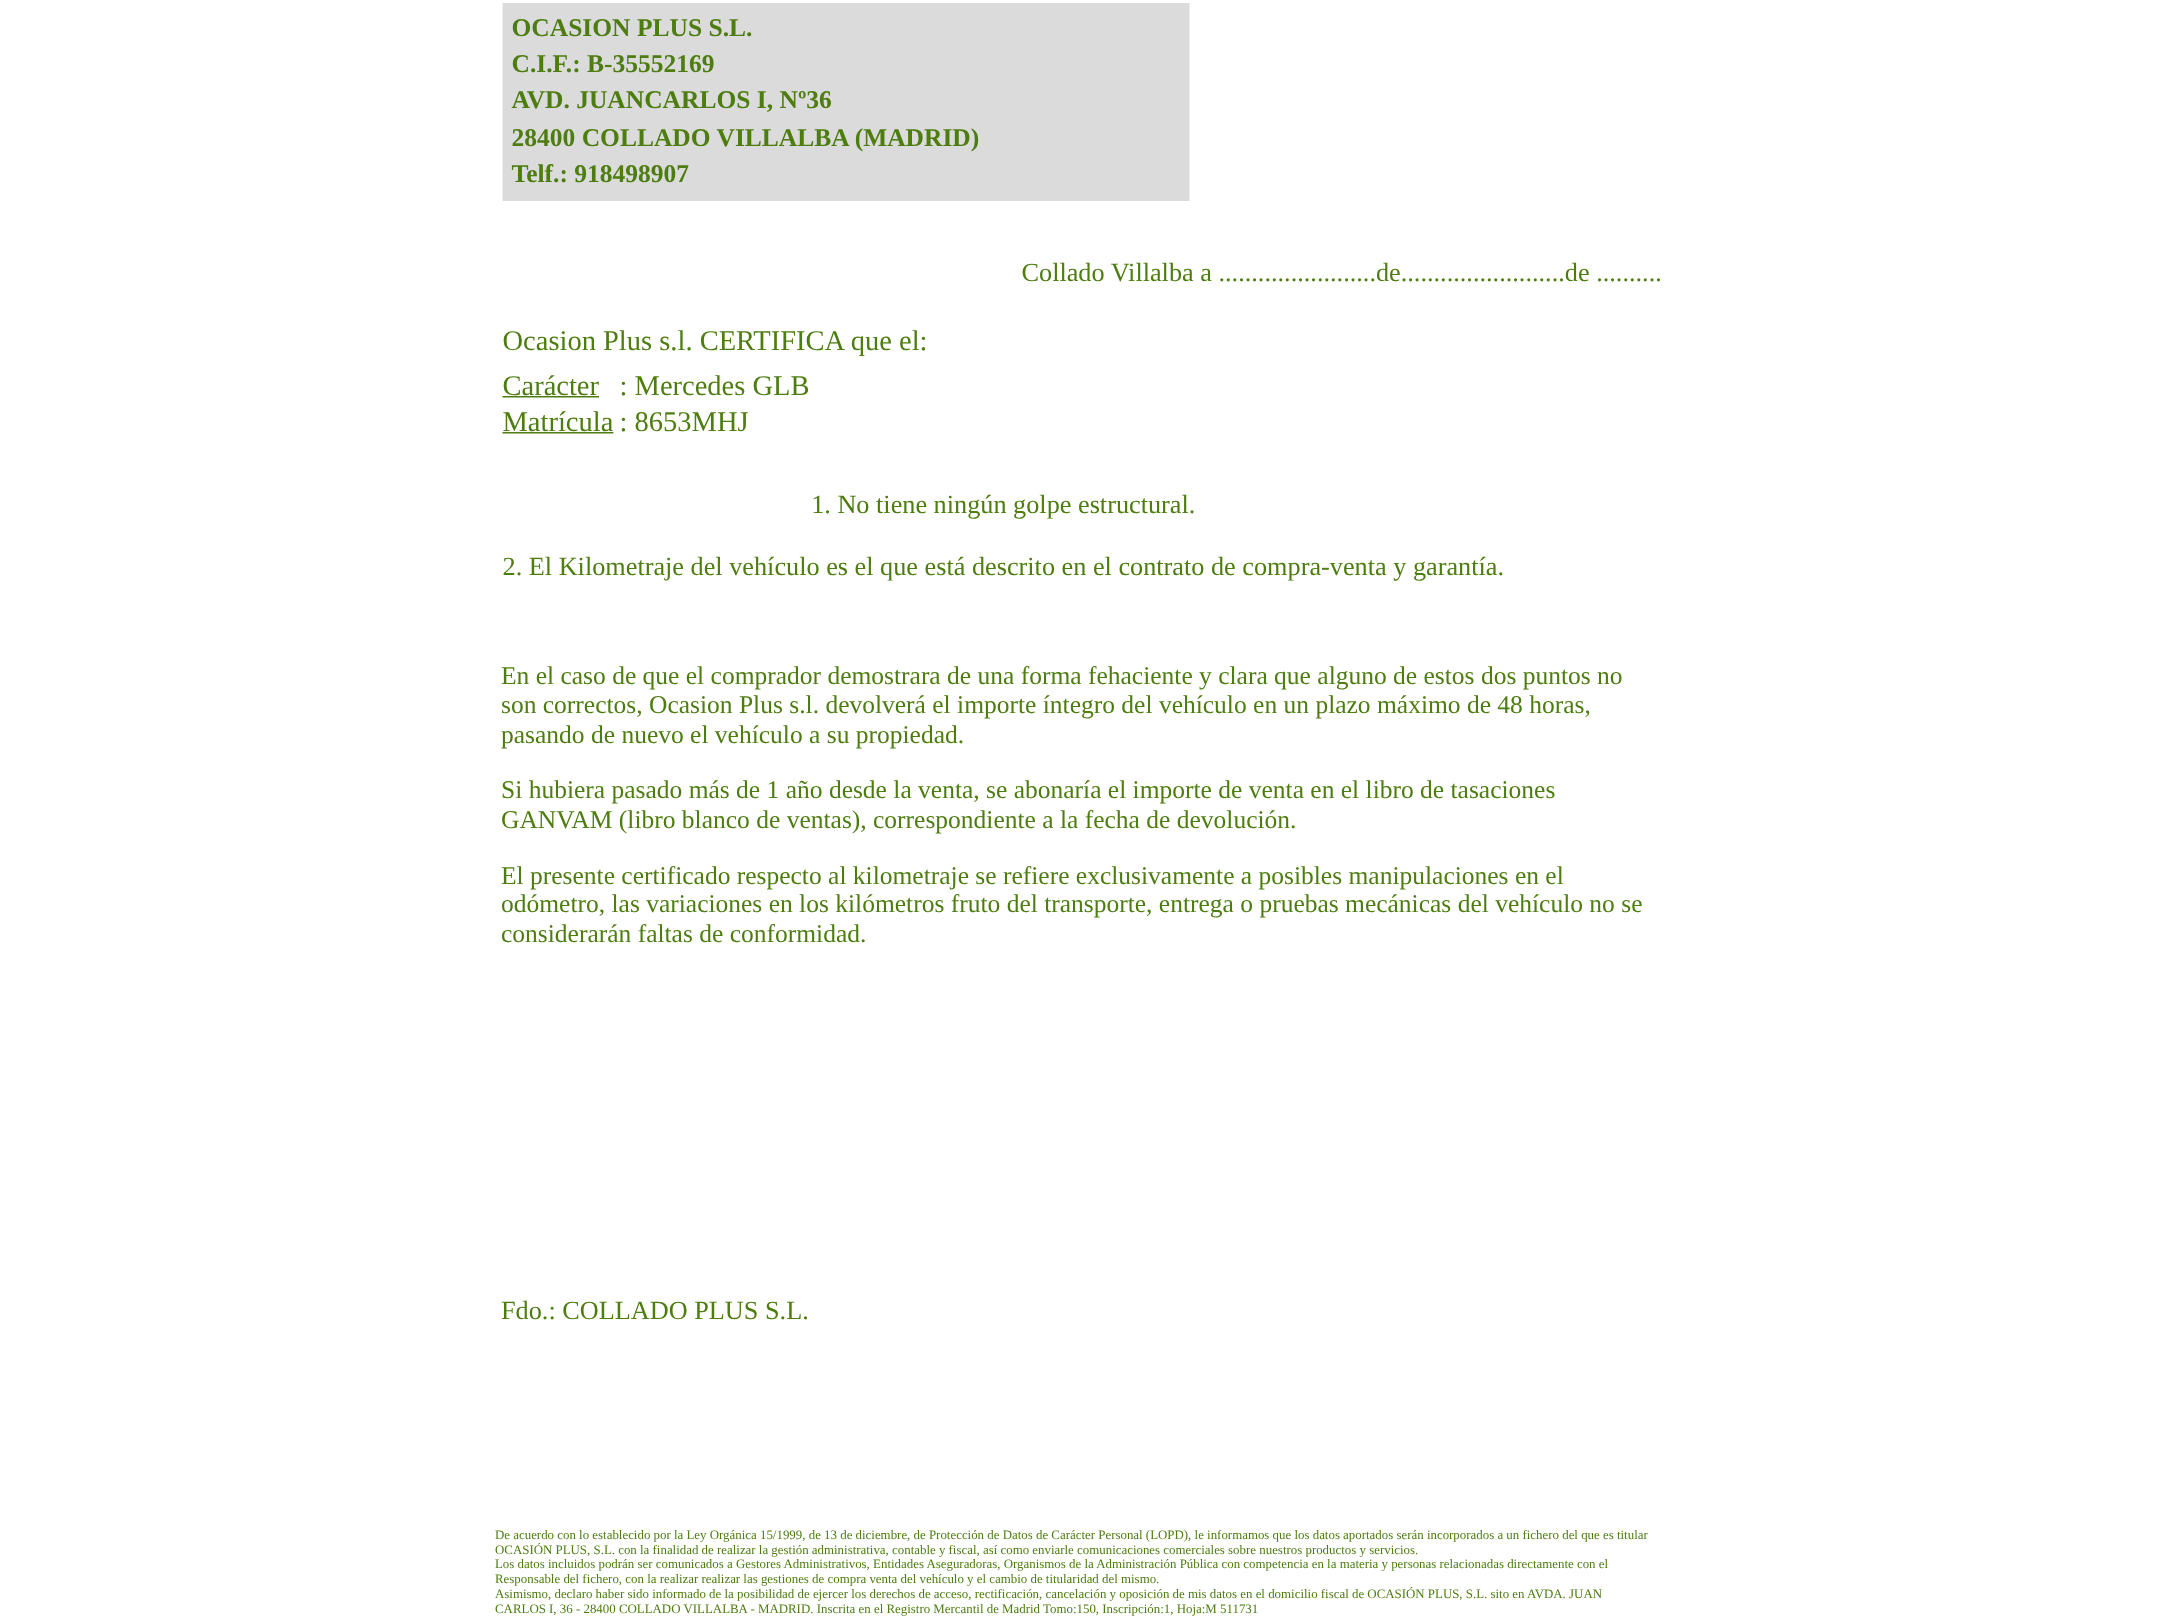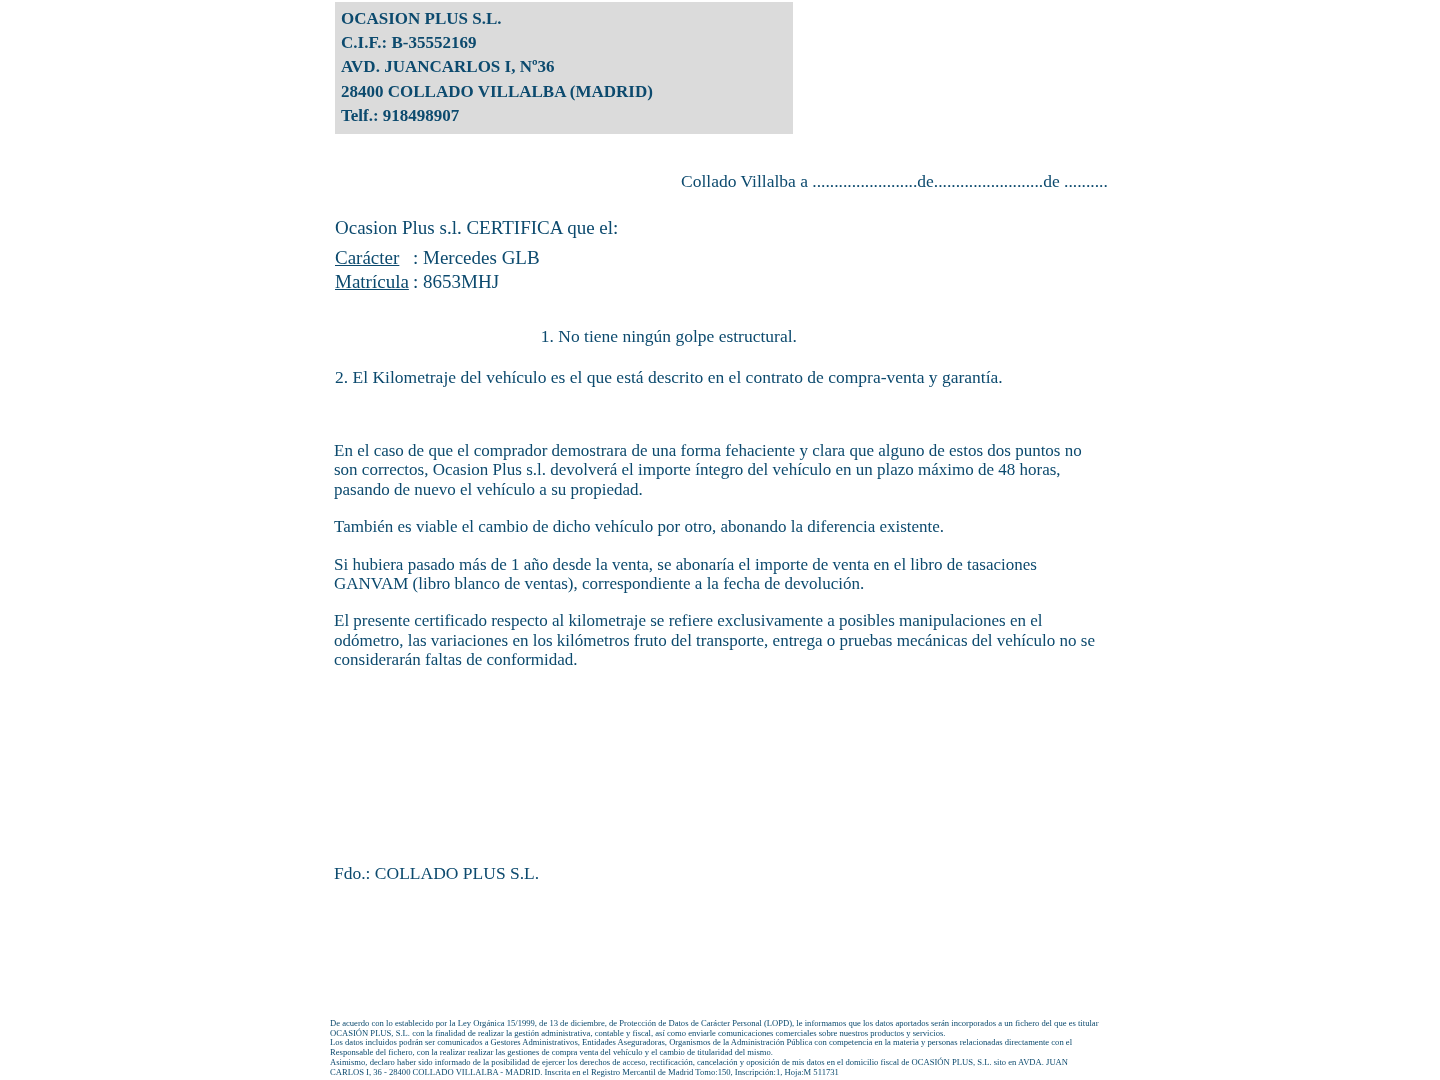--- a/index.html
+++ b/index.html
@@ -6,21 +6,21 @@
     margin: 0;
     padding: 0;
     background: #ffffff;
   }
   .page {
     position: relative;
     width: 1440px;
     height: 1080px;
     background: #ffffff;
     font-family: "Liberation Serif", serif;
-    color: #0c4a6e;
+    color: #4d7c0f;
     overflow: hidden;
   }
 
   
   .header-box {
     position: absolute;
     left: 335px;
     top: 2px;
     width: 446px;
     padding: 5px 6px 6px 6px;
@@ -137,21 +137,20 @@
     </div>
   </div>
 
   <div class="points">
     <div class="point">1. No tiene ningún golpe estructural.</div>
     <div class="point">2. El Kilometraje del vehículo es el que está descrito en el contrato de compra-venta y garantía.</div>
   </div>
 
   <div class="body-paragraphs">
     <p class="para">En el caso de que el comprador demostrara de una forma fehaciente y clara que alguno de estos dos puntos no son correctos, Ocasion Plus s.l. devolverá el importe íntegro del vehículo en un plazo máximo de 48 horas, pasando de nuevo el vehículo a su propiedad.</p>
-    <p class="para">También es viable el cambio de dicho vehículo por otro, abonando la diferencia existente.</p>
     <p class="para">Si hubiera pasado más de 1 año desde la venta, se abonaría el importe de venta en el libro de tasaciones GANVAM (libro blanco de ventas), correspondiente a la fecha de devolución.</p>
     <p class="para">El presente certificado respecto al kilometraje se refiere exclusivamente a posibles manipulaciones en el odómetro, las variaciones en los kilómetros fruto del transporte, entrega o pruebas mecánicas del vehículo no se considerarán faltas de conformidad.</p>
   </div>
 
   <div class="signature">Fdo.: COLLADO PLUS S.L.</div>
 
   <div class="legal">
     <div class="lline">De acuerdo con lo establecido por la Ley Orgánica 15/1999, de 13 de diciembre, de Protección de Datos de Carácter Personal (LOPD), le informamos que los datos aportados serán incorporados a un fichero del que es titular</div>
     <div class="lline">OCASIÓN PLUS, S.L. con la finalidad de realizar la gestión administrativa, contable y fiscal, así como enviarle comunicaciones comerciales sobre nuestros productos y servicios.</div>
     <div class="lline">Los datos incluidos podrán ser comunicados a Gestores Administrativos, Entidades Aseguradoras, Organismos de la Administración Pública con competencia en la materia y personas relacionadas directamente con el</div>

